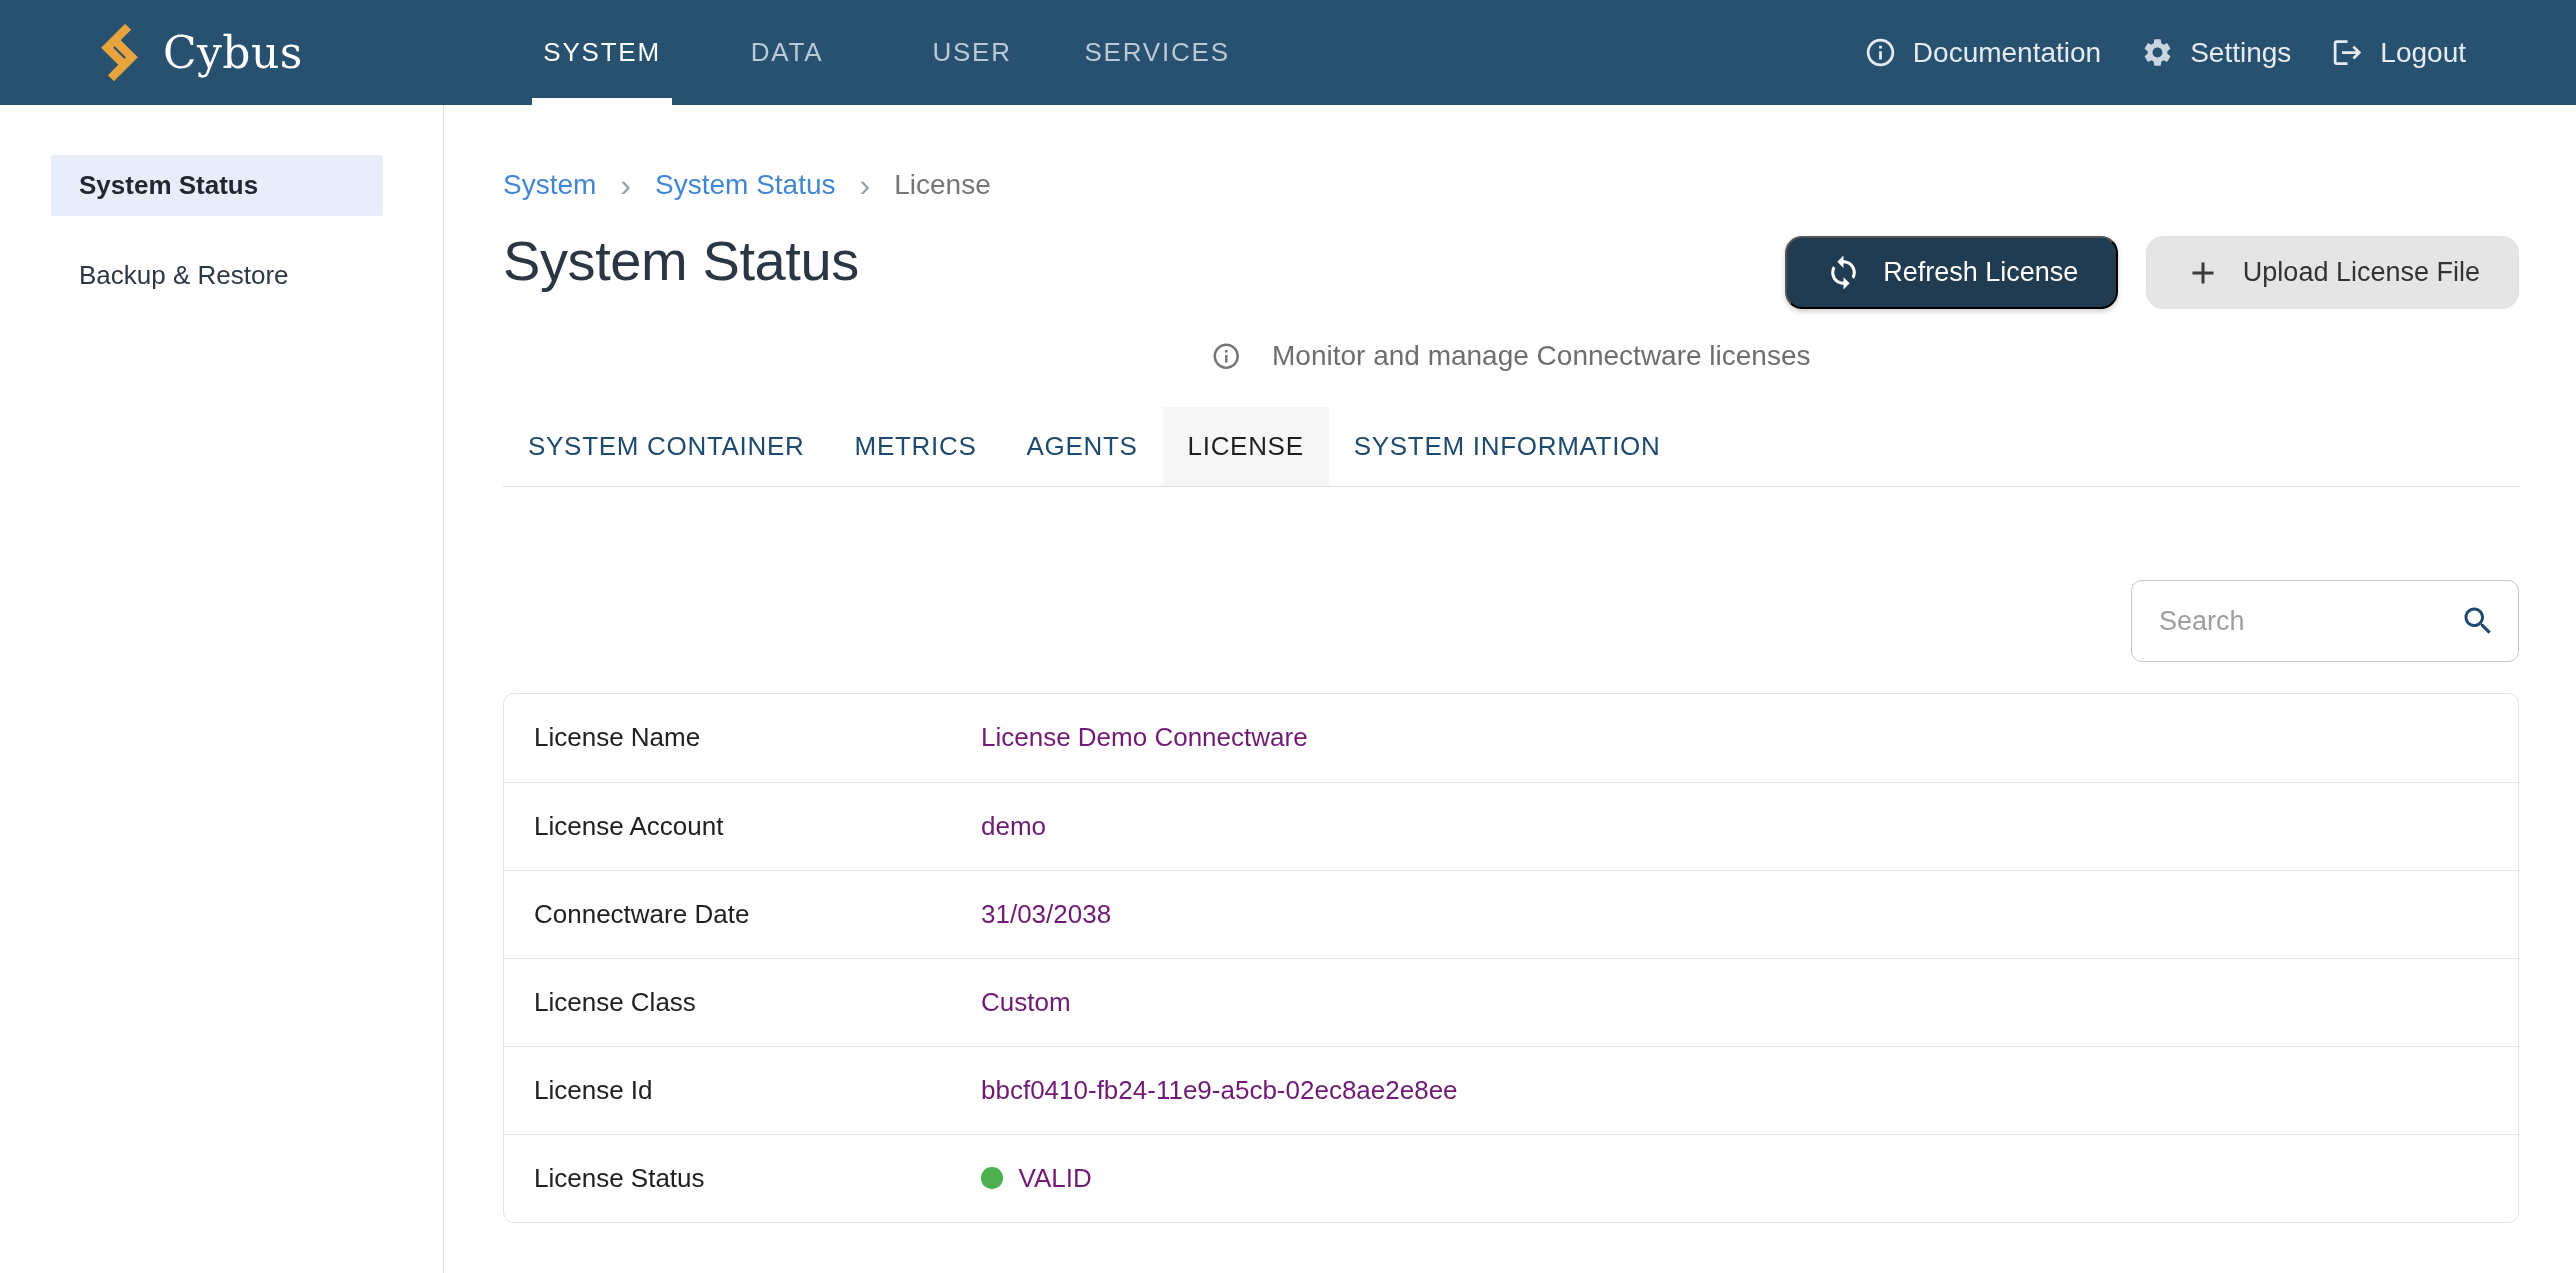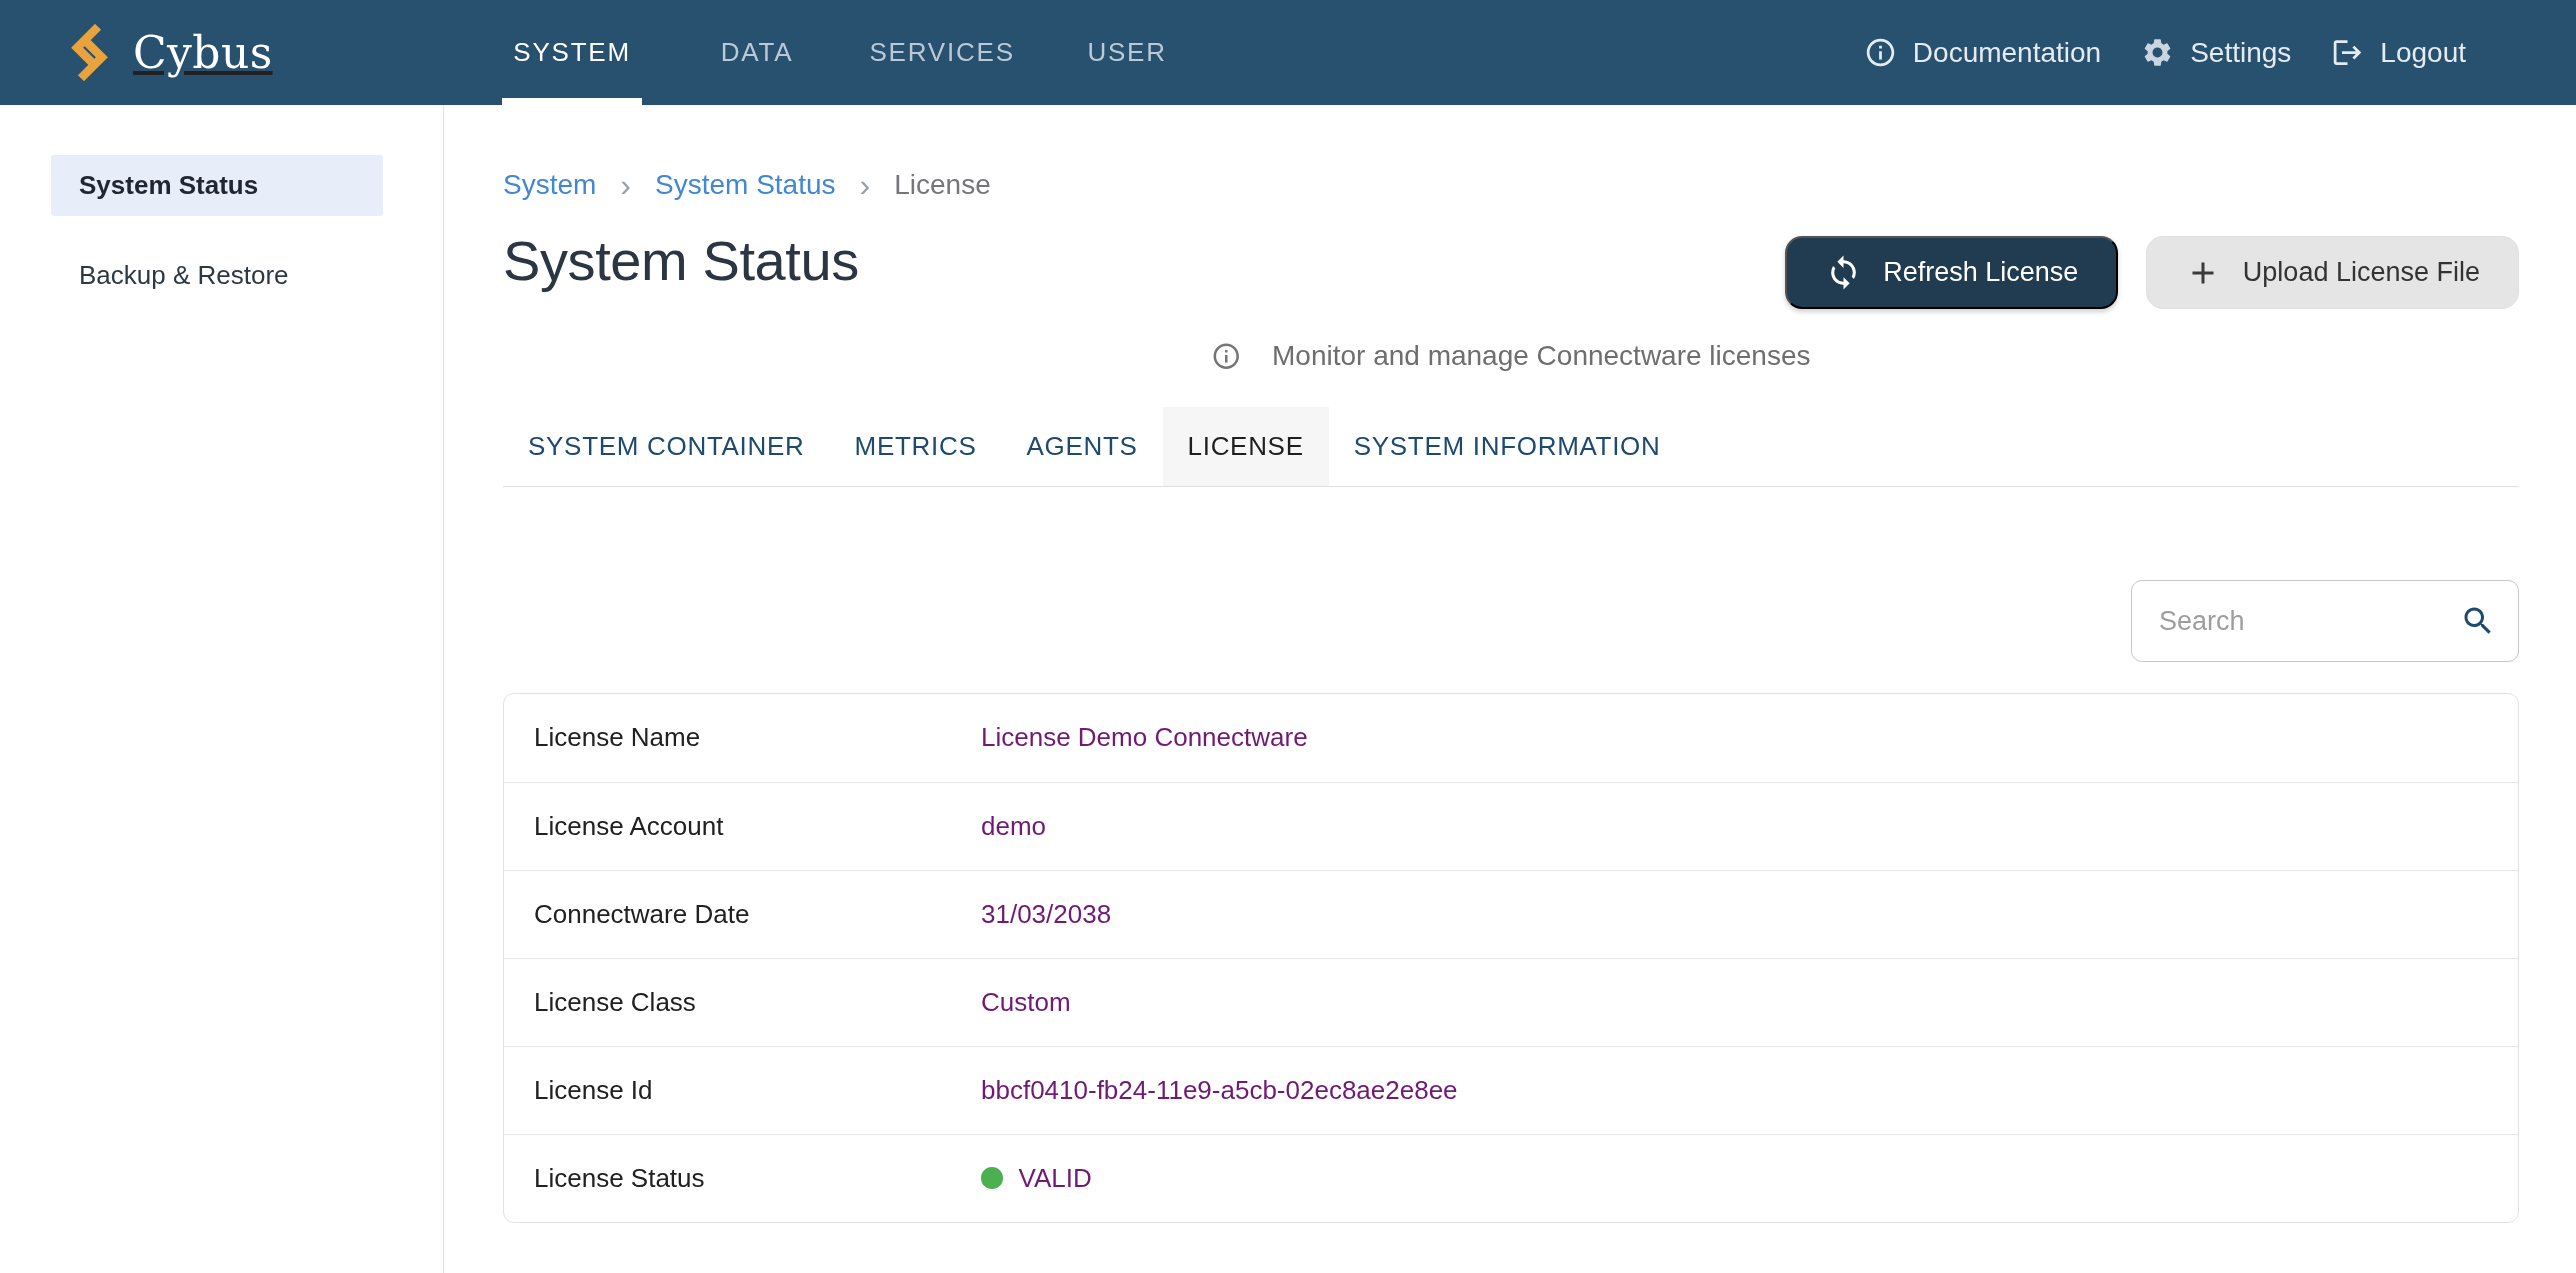--- a/index.html
+++ b/index.html
@@ -13,23 +13,22 @@
 
   
   .navbar {
     height:105px;
     background:#28506F;
     display:flex;
     align-items:center;
   }
   .brand {
     display:flex; align-items:center; gap:20px;
-    padding-left:66px;
-    cursor:pointer;
-    text-decoration:underline;
+    padding-left:96px;
+    cursor:pointer;
   }
   .brand-name {
     font-family:"DejaVu Serif", serif;
     font-size:44px; font-weight:500; color:#ffffff;
     letter-spacing:0.4px;
   }
   .nav-tabs {
     display:flex; height:100%;
     margin-left:207px;
   }
@@ -207,22 +206,22 @@
         <path d="M33 3 L11 25 L29 43" fill="none" stroke="#E8A33D" stroke-width="9"></path>
         <path d="M19 17 L37 35 L15 57" fill="none" stroke="#E8A33D" stroke-width="9"></path>
       </svg>
     </span>
     <span class="brand-name">Cybus</span>
   </div>
 
   <nav class="nav-tabs">
     <div class="nav-item active">SYSTEM</div>
     <div class="nav-item">DATA</div>
+    <div class="nav-item">USER</div>
     <div class="nav-item">SERVICES</div>
-    <div class="nav-item">USER</div>
   </nav>
 
   <div class="nav-actions">
     <div class="nav-action">
       <span class="icon">
         <svg viewBox="0 0 24 24" width="33" height="33">
             <path fill="#E4EBF1" d="M11 7h2v2h-2zm0 4h2v6h-2zm1-9C6.48 2 2 6.48 2 12s4.48 10 10 10 10-4.48 10-10S17.52 2 12 2zm0 18c-4.41 0-8-3.59-8-8s3.59-8 8-8 8 3.59 8 8-3.59 8-8 8z"></path>
           </svg>
       </span>
       <span>Documentation</span>

